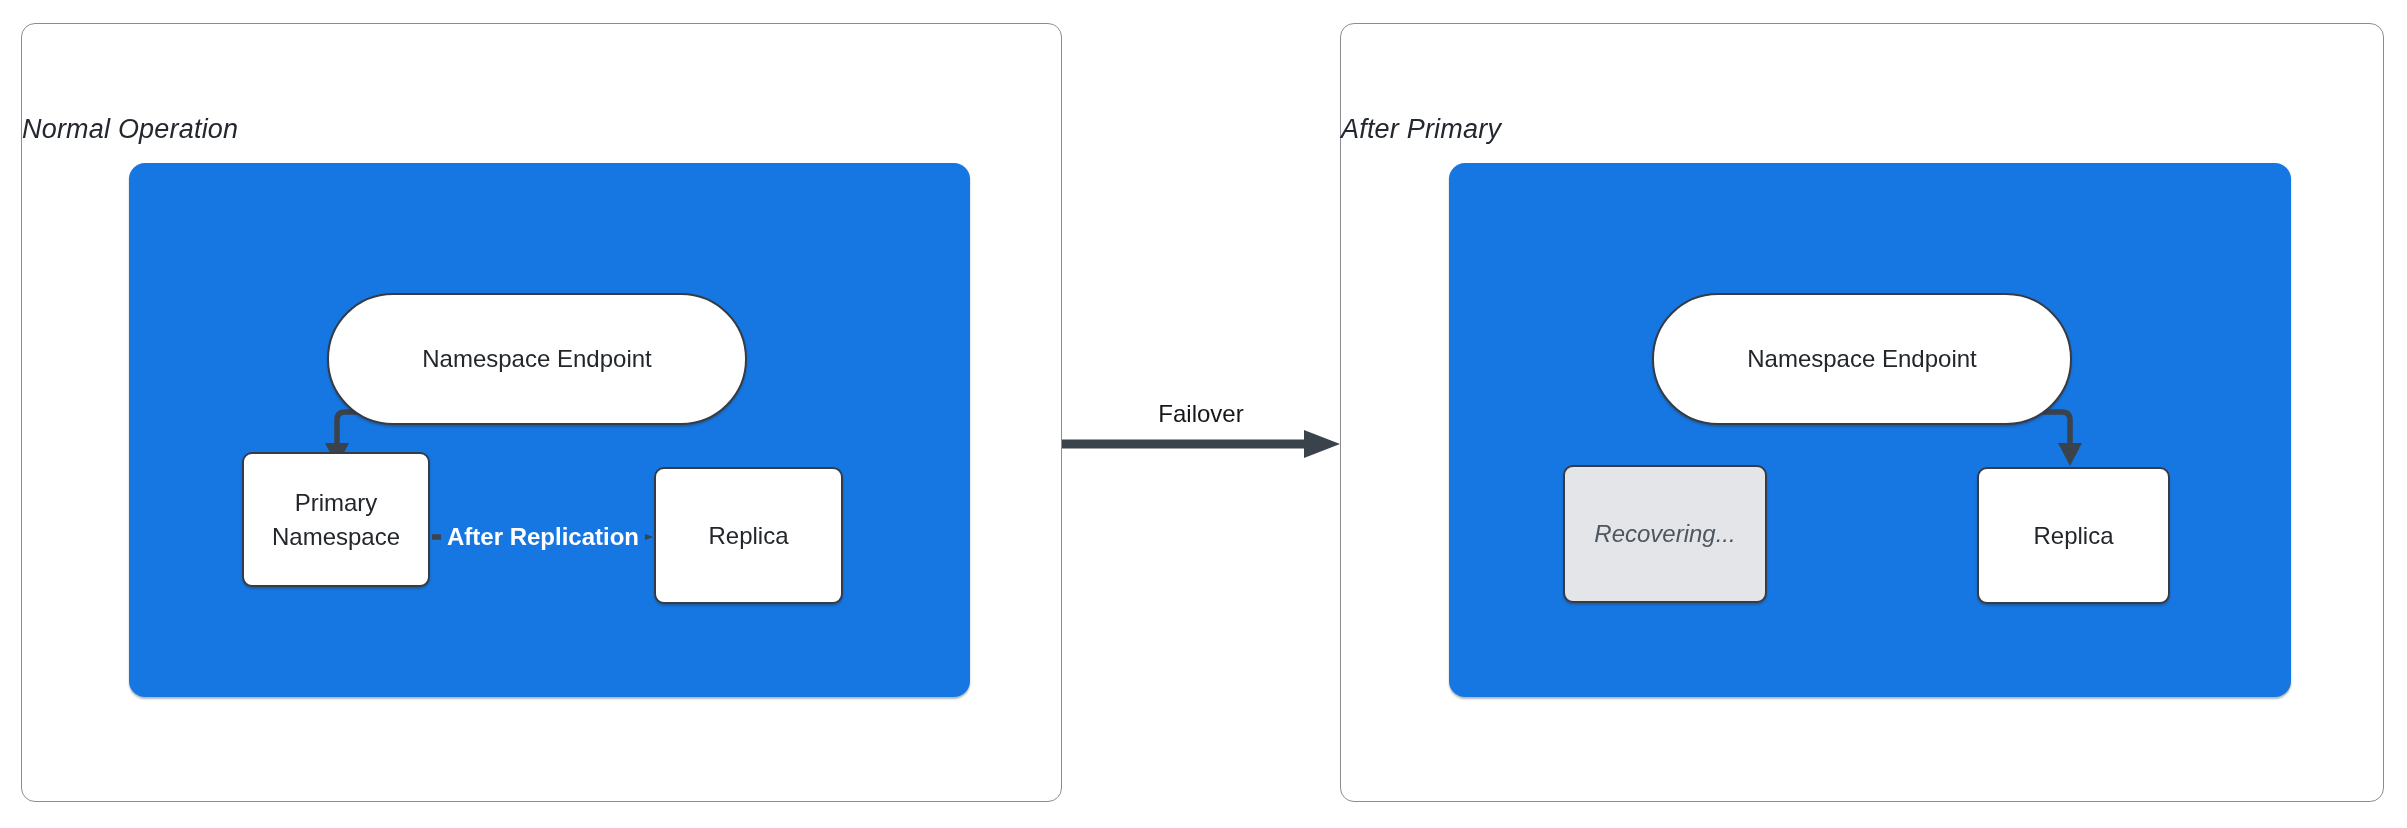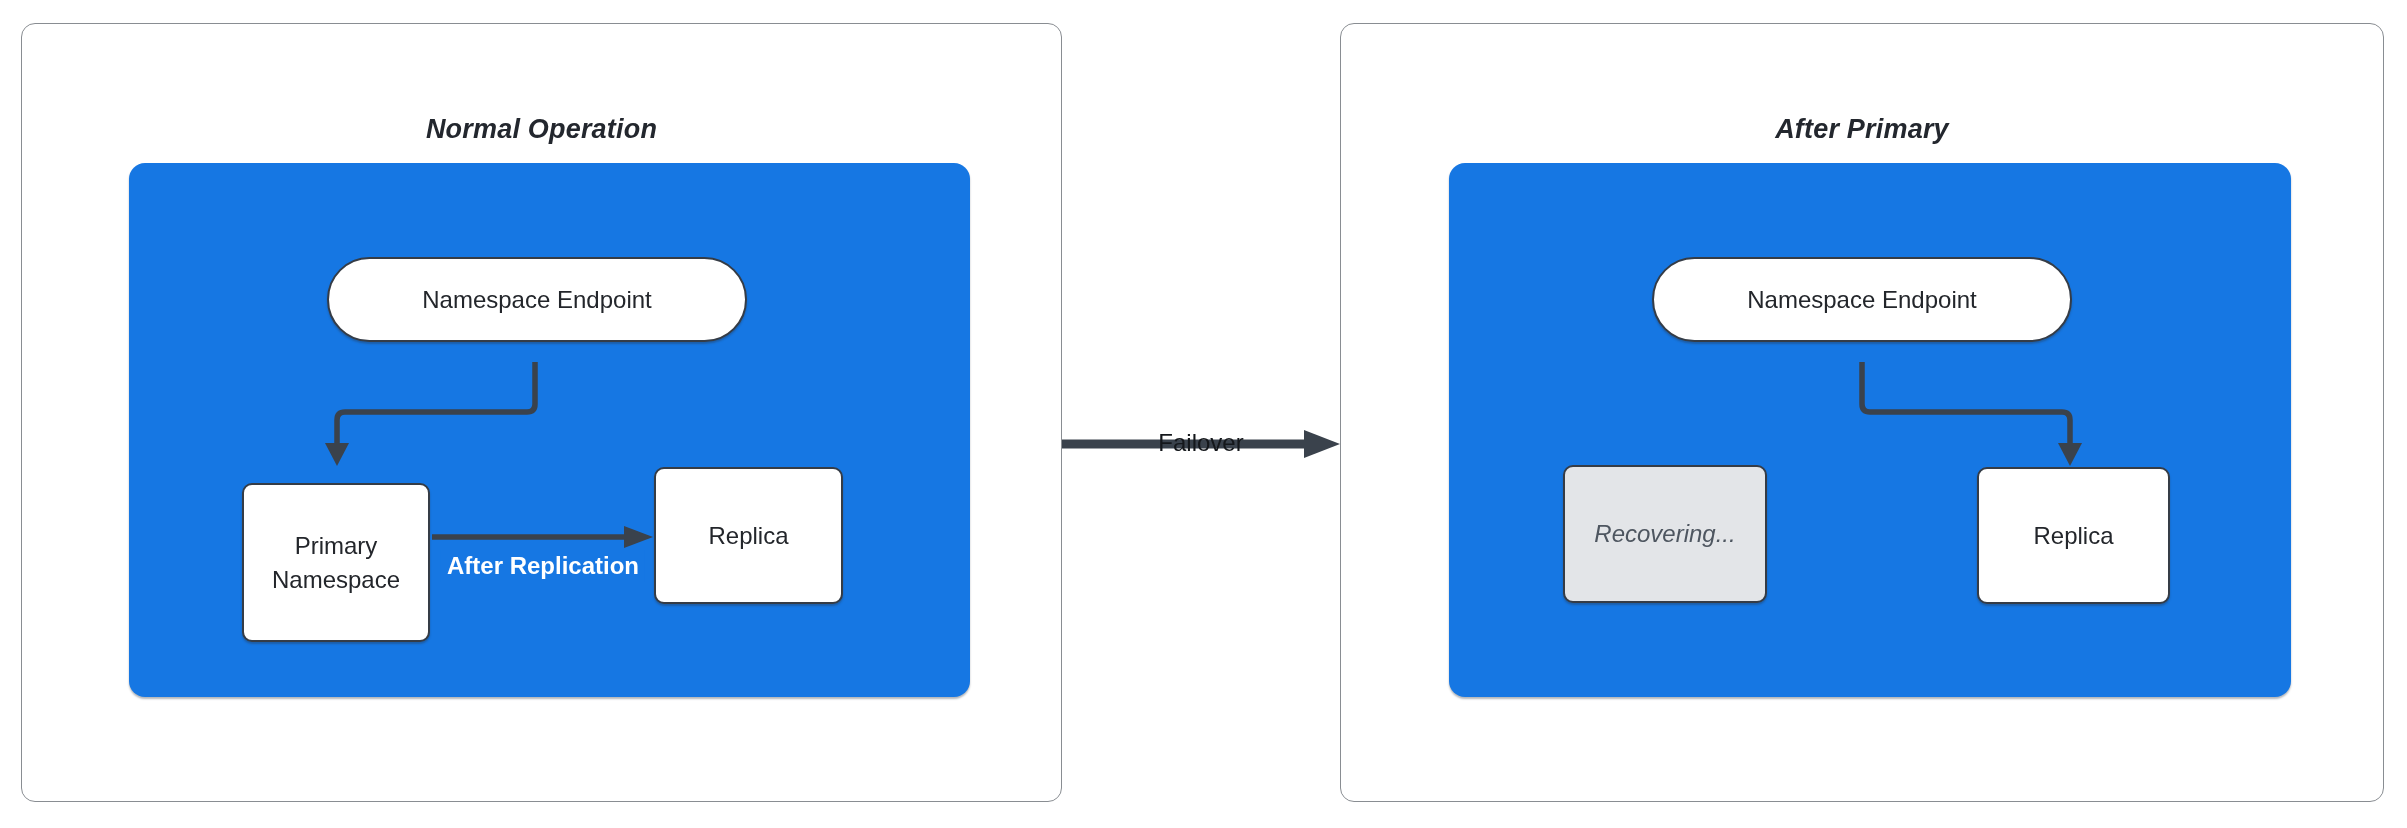--- a/index.html
+++ b/index.html
@@ -12,49 +12,49 @@
   *{margin:0;padding:0;box-sizing:border-box;}
   html,body{background:var(--canvas-bg);}
   body{font-family:"Liberation Sans","DejaVu Sans",sans-serif;}
   .canvas{position:relative;width:2407px;height:828px;background:var(--canvas-bg);overflow:hidden;}
 
   .panel{position:absolute;top:23px;height:779px;background:var(--panel-bg);
          border:1.5px solid var(--panel-border);border-radius:14px;}
   .panel.left{left:21px;width:1041px;}
   .panel.right{left:1340px;width:1044px;}
 
-  .panel-title{position:absolute;top:90px;left:0;width:100%;text-align:center;
-               font-style:italic;font-size:27px;color:var(--title-text);letter-spacing:.2px;font-weight:bold;}
+  .panel-title{position:absolute;top:90px;left:0;width:100%;
+               font-style:italic;font-size:27px;color:var(--title-text);letter-spacing:.2px;}
 
   .cluster{position:absolute;background:var(--blue-container);border-radius:16px;
            box-shadow:0 2px 2px rgba(40,50,60,.35);}
   .cluster.left{left:129px;top:163px;width:841px;height:534px;}
   .cluster.right{left:1449px;top:163px;width:842px;height:534px;}
 
   .node{position:absolute;background:var(--node-bg);border:2px solid var(--node-border);
         display:flex;align-items:center;justify-content:center;text-align:center;
         font-size:24px;color:var(--node-text);line-height:1.38;
         box-shadow:0 2px 2px rgba(40,50,60,.35);}
-  .pill{border-radius:999px;width:420px;height:85px;}
+  .pill{border-radius:999px;width:420px;height:132px;margin-top:36px;}
   .box{border-radius:10px;}
 
   .node.endpoint-left{left:327px;top:257px;}
   .node.endpoint-right{left:1652px;top:257px;}
-  .node.primary{left:242px;top:483px;width:188px;height:159px;}
+  .node.primary{left:242px;top:452px;width:188px;height:135px;}
   .node.replica-left{left:654px;top:467px;width:189px;height:137px;}
   .node.recovering{left:1563px;top:465px;width:204px;height:138px;
                    background:var(--recovering-bg);color:var(--recovering-text);font-style:italic;}
   .node.replica-right{left:1977px;top:467px;width:193px;height:137px;}
 
   svg.wires{position:absolute;left:0;top:0;width:2407px;height:828px;pointer-events:none;}
   svg.wires path{fill:none;stroke:var(--connector);stroke-width:5.5;}
   svg.wires path.thick{stroke-width:9;}
   svg.wires polygon{fill:var(--connector);stroke:none;}
 
-  .edge-label{position:absolute;white-space:nowrap;margin-top:29px;}
+  .edge-label{position:absolute;white-space:nowrap;}
   .edge-label.replication{left:543px;top:537px;transform:translate(-50%,-50%);
         font-size:24px;font-weight:bold;color:var(--edge-label-text);
         background:var(--blue-container);padding:2px 6px;}
   .edge-label.failover{left:1201px;top:414px;transform:translate(-50%,-50%);
         font-size:24px;color:var(--failover-text);}
 </style>
 </head>
 <body>
 
 <div class="canvas">

